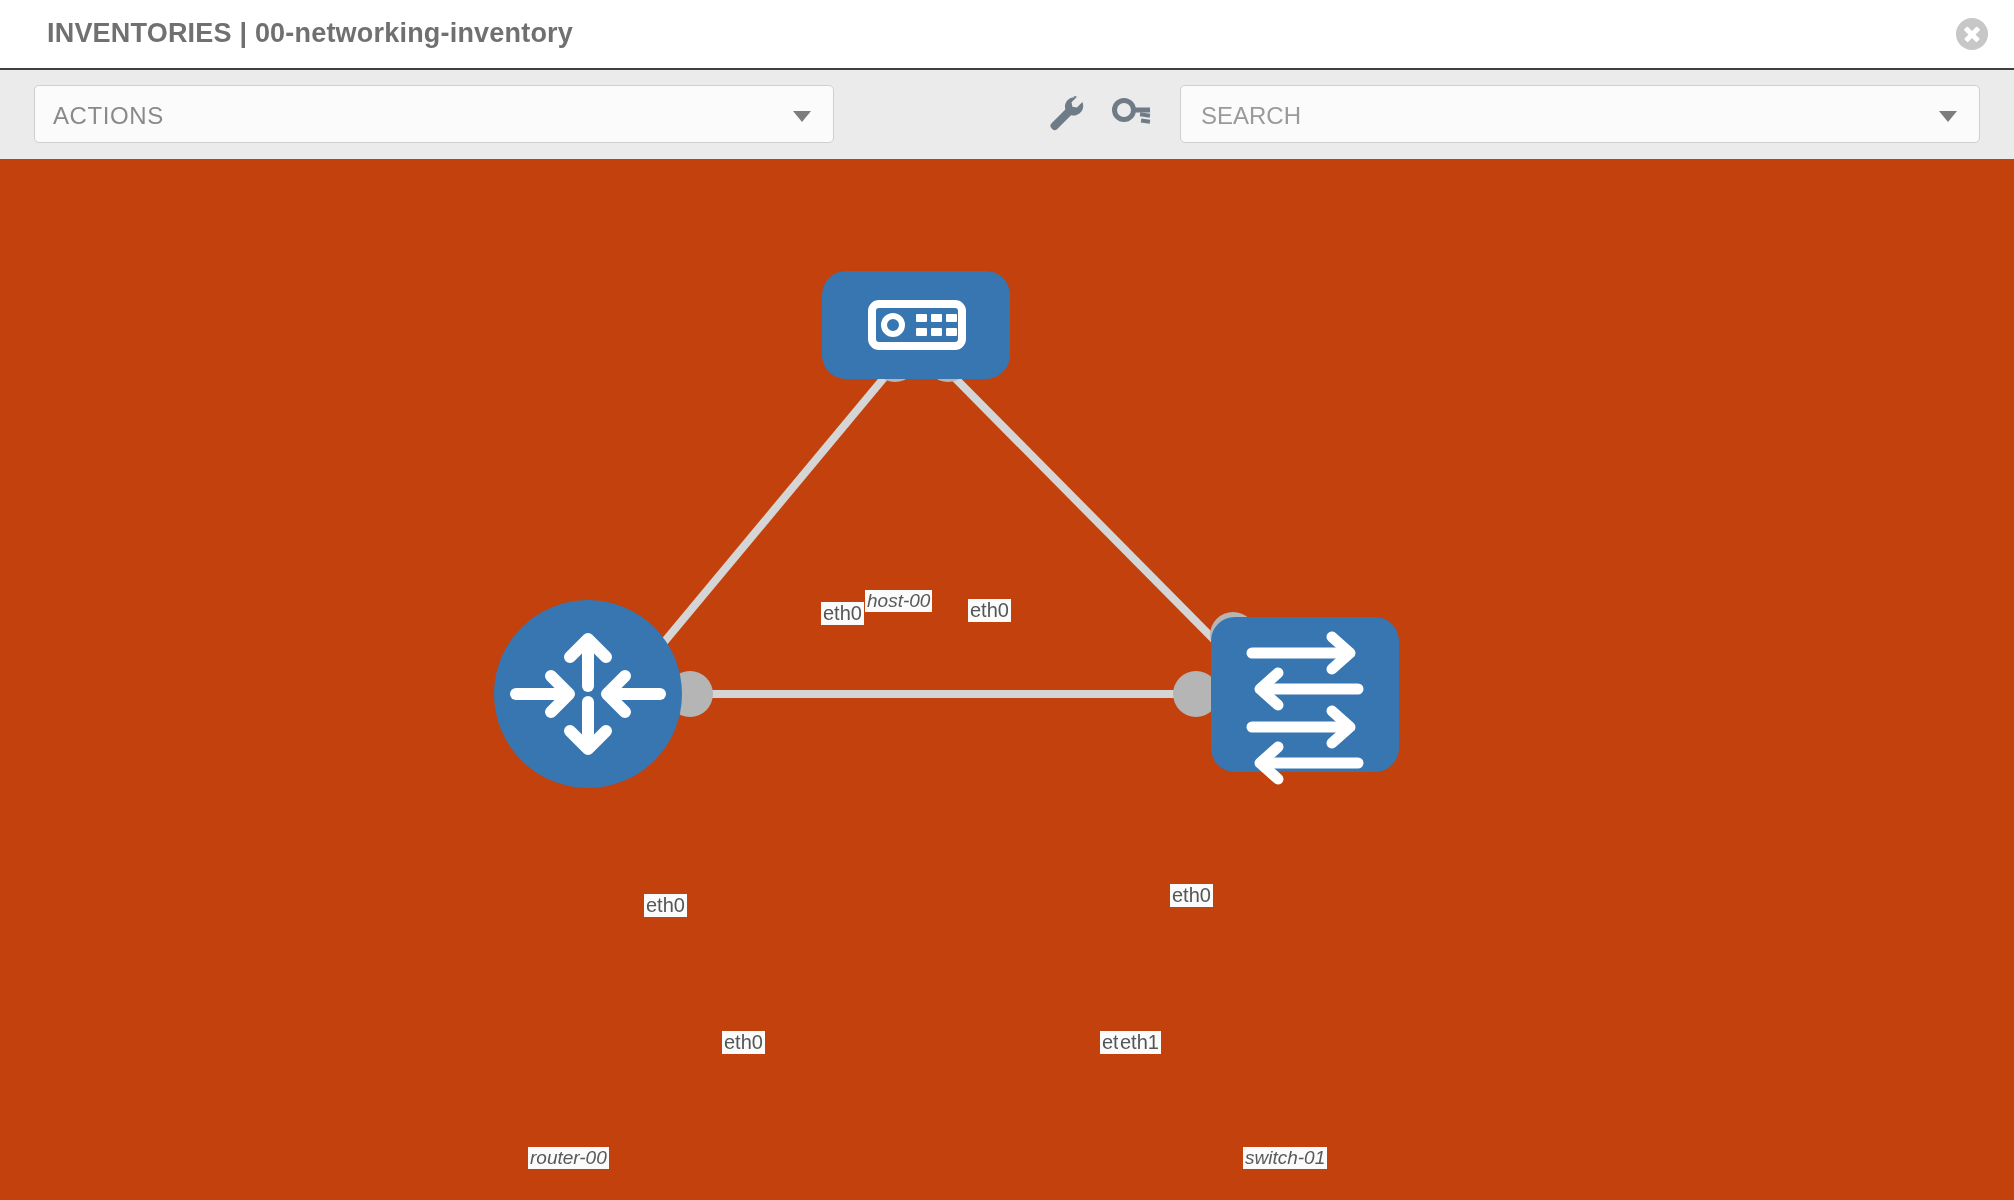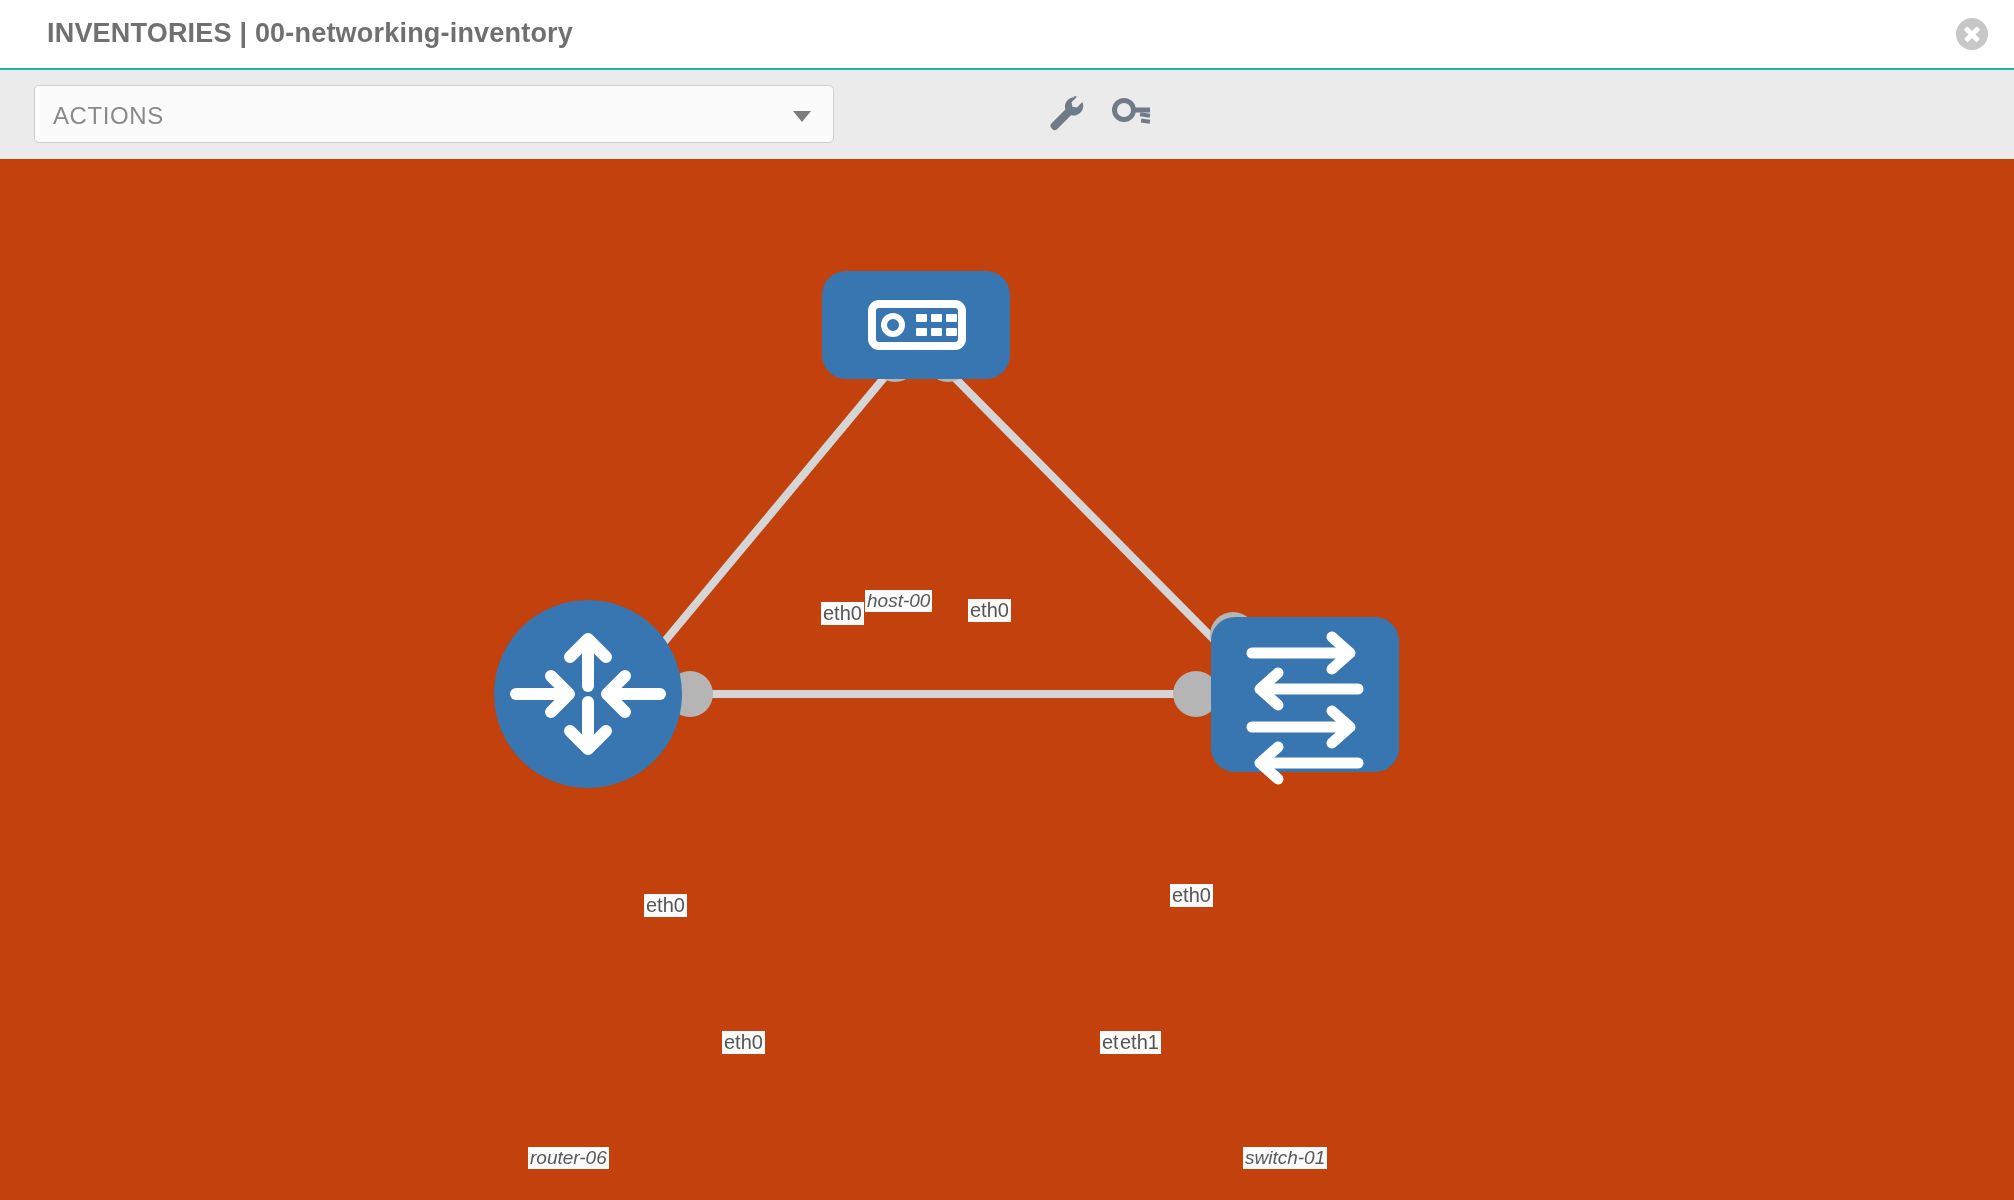--- a/index.html
+++ b/index.html
@@ -56,21 +56,21 @@
   #close-button .x1 { transform: rotate(45deg); }
   #close-button .x2 { transform: rotate(-45deg); }
 
   
   #toolbar {
     position: absolute;
     left: 0; top: 68px;
     width: 2014px;
     height: 111px;
     background: #ebebeb;
-    border-top: 2px solid #14b8a6;
+    border-top: 2px solid #404040;
     border-bottom: 2px solid #c4c4c4;
     box-sizing: border-box;
   }
   #actions-select {
     position: absolute;
     left: 34px;
     top: 15px;
     width: 800px;
     height: 58px;
     background: #fbfbfb;
@@ -192,20 +192,24 @@
 
   <div id="key-icon">
     <svg viewBox="0 0 42 42" width="42" height="42" aria-hidden="true">
       <circle cx="14" cy="18" r="9.5" fill="none" stroke="#6f7b86" stroke-width="5"></circle>
       <rect x="21" y="15.5" width="19" height="5" fill="#6f7b86"></rect>
       <rect x="30" y="21" width="10" height="4" fill="#6f7b86" transform="rotate(8 35 23)"></rect>
       <rect x="31" y="27" width="9" height="4" fill="#6f7b86" transform="rotate(8 35 29)"></rect>
     </svg>
   </div>
 
+  <div id="search-box">
+    <input id="search-input" type="text" placeholder="SEARCH" value="" style="">
+    <span class="caret"></span>
+  </div>
 </div>
 
 <div id="canvas">
 
   <svg id="topology-svg" viewBox="0 0 2014 1041">
 
     <g>
       <line x1="888" y1="214" x2="640" y2="512" stroke="#d5d5d5" stroke-width="8"></line>
     </g>
     <g>
@@ -276,16 +280,16 @@
 
   <span class="iface-label" style="left:821px; top:443px;">eth0</span>
   <span class="iface-label" style="left:968px; top:440px;">eth0</span>
   <span class="iface-label" style="left:644px; top:735px;">eth0</span>
   <span class="iface-label" style="left:1170px; top:725px;">eth0</span>
   <span class="iface-label" style="left:722px; top:872px;">eth0</span>
   <span class="iface-label" style="left:1100px; top:872px;">eth0</span>
   <span class="iface-label" style="left:1118px; top:872px;">eth1</span>
 
   <span class="node-label" style="left:865px; top:431px;">host-00</span>
-  <span class="node-label" style="left:528px; top:988px;">router-06</span>
+  <span class="node-label" style="left:528px; top:988px;">router-00</span>
   <span class="node-label" style="left:1243px; top:988px;">switch-01</span>
 
 </div>
 
 </body></html>

